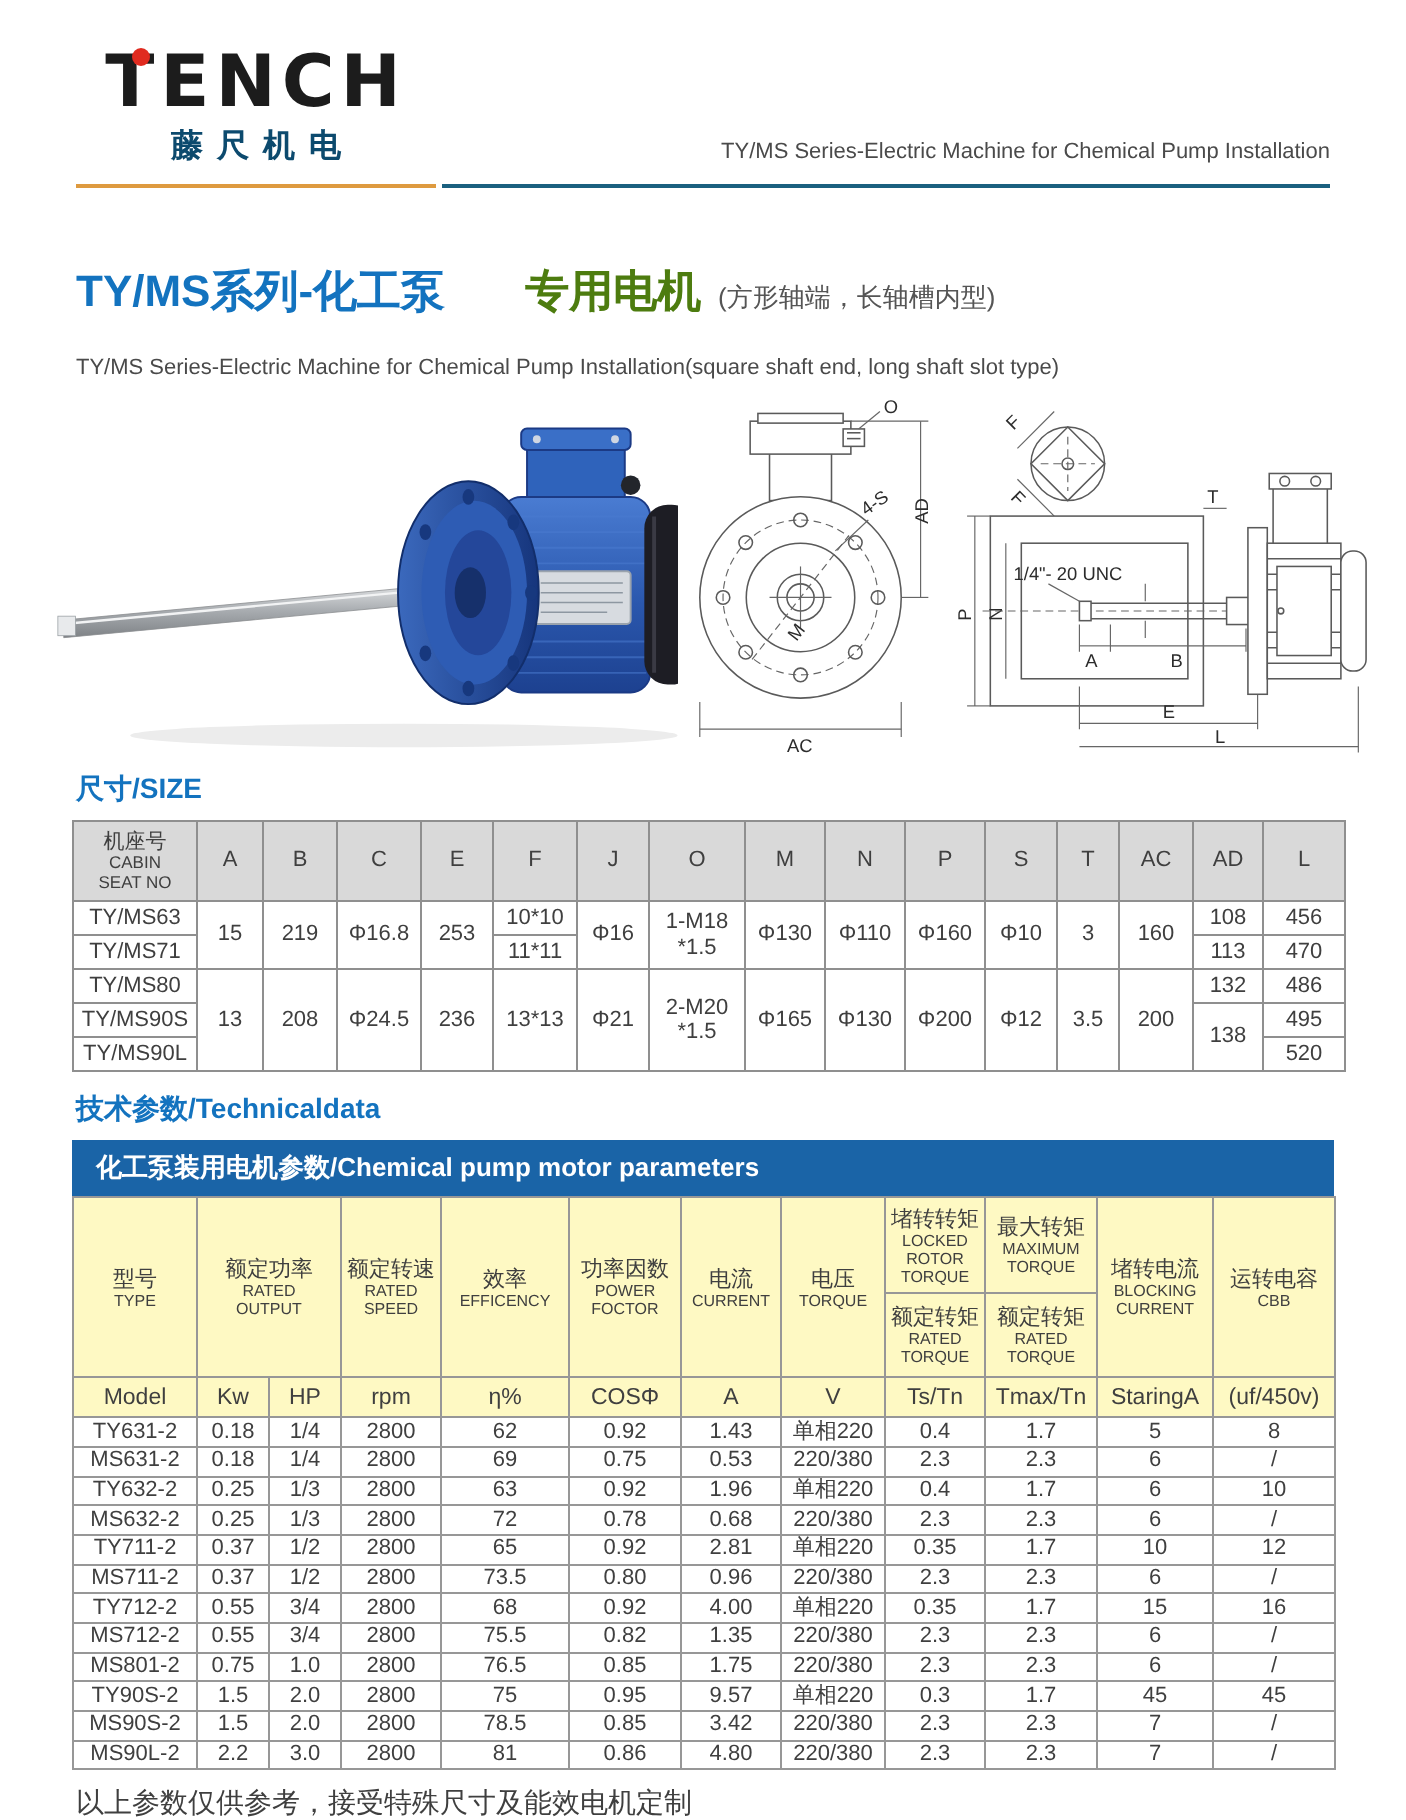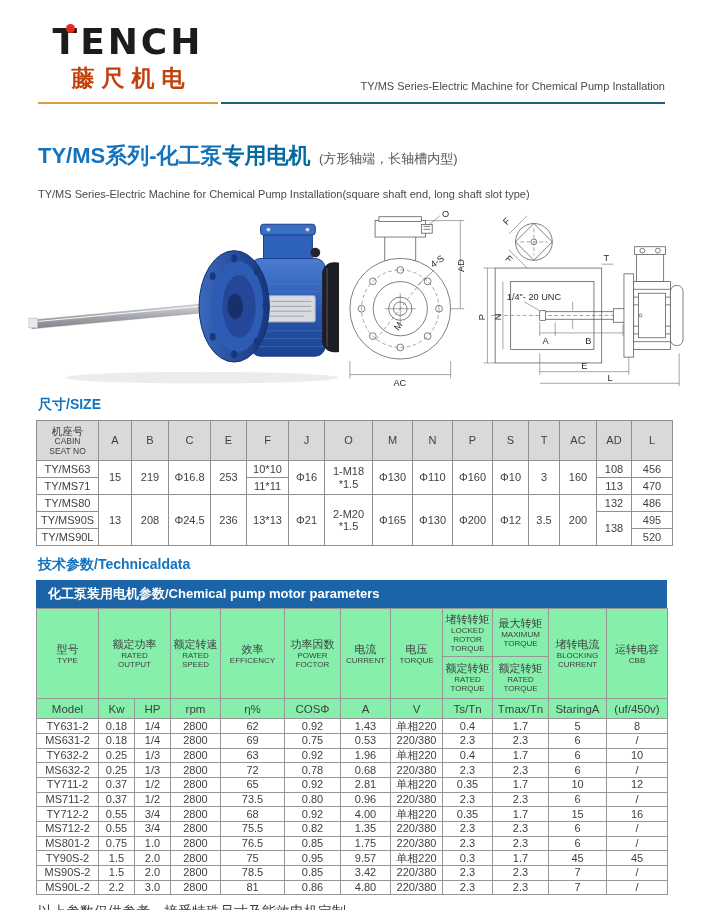--- a/index.html
+++ b/index.html
@@ -5,54 +5,54 @@
   * { box-sizing: border-box; }
   html,body { margin:0; padding:0; background:#ffffff; }
   body { font-family:"Liberation Sans","DejaVu Sans",sans-serif; color:#3f3f3f; }
   .page { width:703px; height:910px; background:#fff; position:relative; overflow:hidden;border-radius:19px; }
 
   
   .header { display:flex; justify-content:space-between; align-items:flex-end; padding:24px 38px 8px 38px; }
   .logo { position:relative; width:180px; text-align:center; }
   .logo-word { font-weight:900; font-size:36px; letter-spacing:3px; color:#1c1c1c; line-height:1; font-family:"DejaVu Sans","Liberation Sans",sans-serif; }
   .logo-dot { position:absolute; width:9px; height:9px; border-radius:50%; background:var(--logo-red,#e02b20); top:0px; left:28px; }
-  .logo-sub { font-size:23px; font-weight:700; letter-spacing:7px; margin-top:3px; color:#c2410c; text-indent:7px; }
+  .logo-sub { font-size:16px; font-weight:700; letter-spacing:7px; margin-top:3px; color:#0c4a6e; text-indent:7px; }
   .head-right { text-align:right; padding-bottom:2px; }
   .head-title-cn { font-size:22px; font-weight:700; color:#3a3a3a; }
   .head-title-en { font-size:11px; color:#4a4a4a; margin-top:3px; }
   .rule { display:flex; margin:0 38px; height:2px; }
   .rule-orange { width:180px; height:2px; background:var(--rule-orange,#de9a3f); }
   .rule-blue { flex:1; height:2px; background:var(--rule-teal,#1a607f); margin-left:3px; }
 
   
   .intro { padding:40px 38px 0 38px; }
   .intro-line1 { line-height:1.1; }
   .intro-cn-a { color:var(--accent-blue,#1373bf); font-size:22px; font-weight:800; }
-  .intro-cn-b { color:#0369a1; font-size:22px; font-weight:800; }
+  .intro-cn-b { color:#4d7c0f; font-size:22px; font-weight:800;margin-left:40px; }
   .intro-note { color:#555; font-size:13px; font-weight:400; margin-left:4px; }
   .intro-en { font-size:11px; color:#4a4a4a; margin-top:20px; }
 
   
   .figures { display:flex; padding:8px 18px 0 26px; height:186px; }
   .figures svg { display:block; }
 
   
   .blue-subtitle { color:var(--accent-blue,#1373bf); font-size:14px; font-weight:700; padding:10px 38px 4px 38px; }
   table { border-collapse:collapse; }
   .size-table { width:631px; margin:2px 36px 0 36px; table-layout:fixed; }
   .size-table th,.size-table td { border:1px solid #8f8f8f; text-align:center; font-size:11px; padding:0; color:#3f3f3f; height:17px; line-height:1.15; }
   .size-table thead th { background:#d9d9d9; font-weight:400; height:40px; }
   .size-hdr-cn { font-size:10.5px; }
   .size-hdr-en { font-size:8.5px; letter-spacing:0; }
 
   
   .banner { margin:2px 36px 0 36px; width:631px; background:var(--banner-blue,#1a64a7); color:#fff; font-weight:700; font-size:13px; padding:5px 12px; }
   .params-table { width:631px; margin:0 36px; table-layout:fixed; }
   .params-table th,.params-table td { border:1px solid #979797; text-align:center; padding:0; color:#3f3f3f; }
-  .params-table thead th { font-weight:400; background:#86efac; }
+  .params-table thead th { font-weight:400; background:#fef9c3; }
   .ph-cn { font-size:11px; }
   .ph-en { font-size:8px; line-height:1.1; letter-spacing:0; }
   .ph1 th { height:48px; }
   .ph2 th { height:42px; }
   .units th { background:#d9d9d9; font-size:11.5px; height:20px; font-weight:400;margin-top:44px; }
   .params-table tbody td { font-size:11px; height:14.7px; line-height:1; }
 
   
   .footer { padding:8px 38px 0 38px; }
   .footer-cn { font-size:14px; color:#3f3f3f; }

